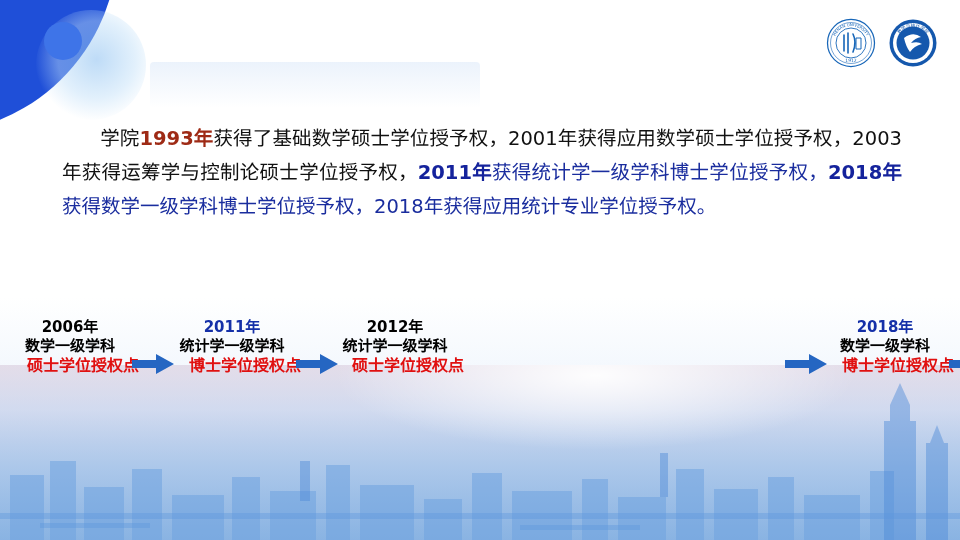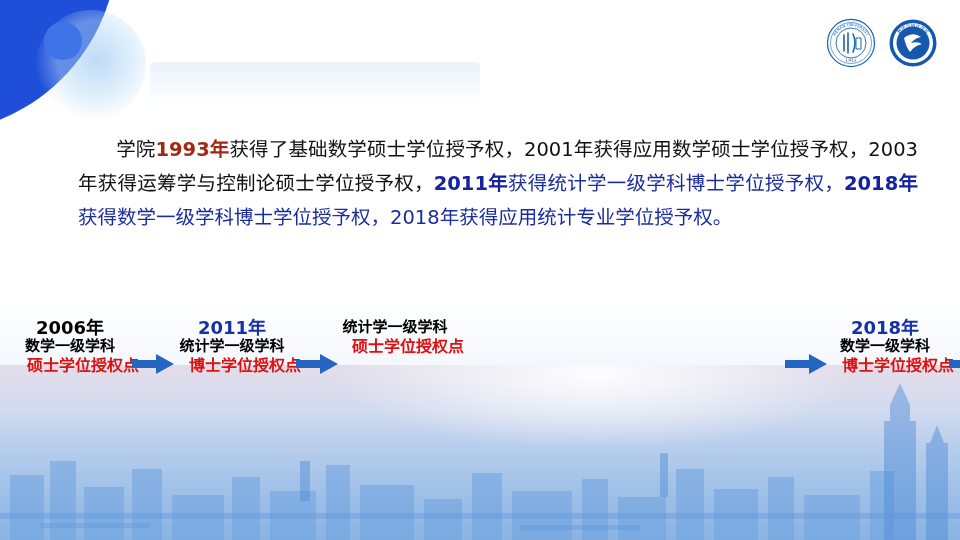--- a/index.html
+++ b/index.html
@@ -57,36 +57,35 @@
     font-family:"DejaVu Sans","Liberation Sans",sans-serif;
     white-space:nowrap;
   }
 
   
   .logos{position:absolute;right:22px;top:18px;display:flex;gap:12px;align-items:center;}
   .logo{width:50px;height:50px;}
 
   
   .para{
-    position:absolute;left:62px;top:133px;width:840px;
+    position:absolute;left:62px;top:122px;width:840px;
     font-size:19.5px;line-height:34px;color:#111111;
     font-family:"DejaVu Sans","Liberation Sans",sans-serif;
     text-align:justify;
-    margin-left:16px;
   }
   .para .indent{display:inline-block;width:38px;}
   .hl-red{color:#9e2a15;font-weight:bold;}
   .blue{color:#1a2d9e;}
   .hl-blue{color:#15239c;font-weight:bold;}
 
   
   .timeline{position:absolute;left:0;top:318px;width:960px;height:76px;}
   .tl-item{position:absolute;top:0;text-align:center;}
   .tl-line{line-height:19px;white-space:nowrap;font-family:"DejaVu Sans","Liberation Sans",sans-serif;}
-  .tl-year{font-size:18px;font-weight:bold;color:#000;}
+  .tl-year{font-size:15px;font-weight:bold;color:#000;}
   .tl-year.b{color:#1530a8;}
   .tl-mid{font-size:15px;font-weight:bold;color:#000;}
   .tl-red{font-size:16px;font-weight:bold;color:#e01010;margin-left:26px;}
 
   .arrow{position:absolute;top:36px;width:42px;height:20px;}
 </style>
 </head>
 <body>
 
 <div class="slide">
@@ -181,20 +180,21 @@
     <div class="tl-item" style="left:162px;width:140px;">
       <div class="tl-line tl-year b">2011年</div>
       <div class="tl-line tl-mid">统计学一级学科</div>
       <div class="tl-line tl-red">博士学位授权点</div>
     </div>
     <svg class="arrow" style="left:296px;" viewBox="0 0 42 20">
       <path d="M0 6 L24 6 L24 0 L42 10 L24 20 L24 14 L0 14 Z" fill="#2566c2"></path>
     </svg>
 
     <div class="tl-item" style="left:325px;width:140px;">
+      <div class="tl-line tl-year">2012年</div>
       <div class="tl-line tl-mid">统计学一级学科</div>
       <div class="tl-line tl-red">硕士学位授权点</div>
 
     <svg class="arrow" style="left:460px;" viewBox="0 0 42 20">
       <path d="M0 6 L24 6 L24 0 L42 10 L24 20 L24 14 L0 14 Z" fill="#2566c2"></path>
     </svg>
 
     <div class="tl-item" style="left:490px;width:140px;">
       <div class="tl-line tl-year b">2018年</div>
       <div class="tl-line tl-mid">数学一级学科</div>

